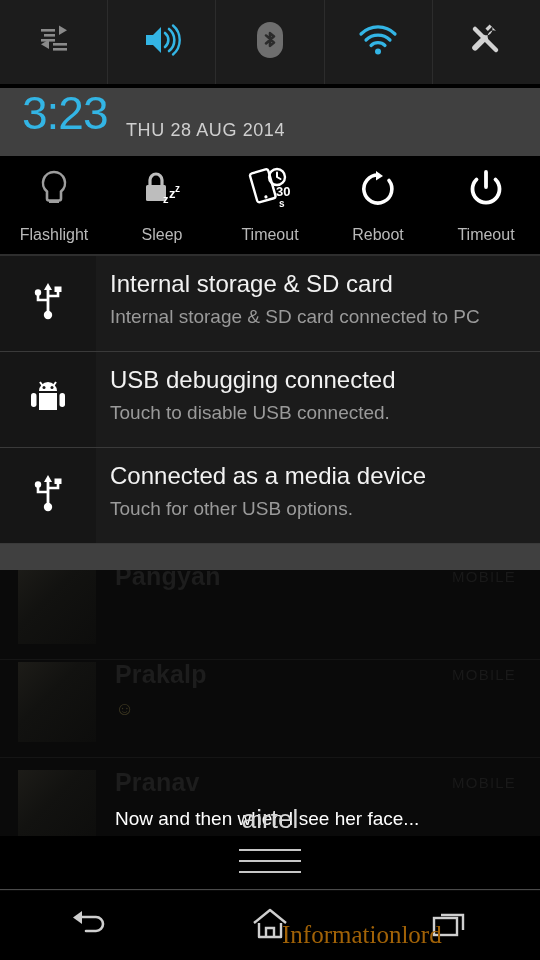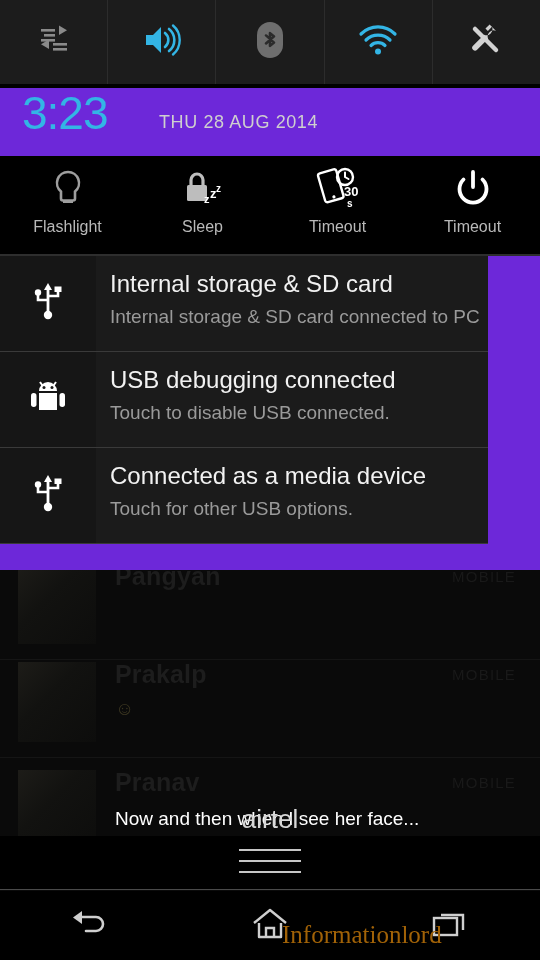--- a/index.html
+++ b/index.html
@@ -50,53 +50,53 @@
     border-right:1px solid #2c2c2c; height:84px;
   }
   .qs-cell:last-child { border-right:none; }
   .qs-strip-bottom {
     position:absolute; left:0; top:84px; width:540px; height:4px; background:#000;
   }
 
   
   .shade {
     position:absolute; left:0; top:88px; width:540px; height:482px;
-    background:#6d28d9;
+    background:#404040;
   }
   .clock-row { position:absolute; left:0; top:0; width:540px; height:66px; }
   .clock-time {
     position:absolute; left:22px; top:-2px;
     font-size:46px; font-weight:300; color:#33b5e5; letter-spacing:-1px;
   }
   .clock-date {
-    position:absolute; left:126px; top:24px;
-    font-size:18px; color:#cfcfcf; letter-spacing:.6px;margin-left:33px;
+    position:absolute; left:126px; top:32px;
+    font-size:18px; color:#cfcfcf; letter-spacing:.6px;
   }
 
   
   .pw-row {
     position:absolute; left:0; top:68px; width:540px; height:98px;
     background:#000; display:flex;
   }
   .pw-item {
     flex:1; display:flex; flex-direction:column;
     align-items:center; justify-content:flex-start; padding-top:8px;
   }
   .pw-ico { height:50px; display:flex; align-items:center; justify-content:center; }
-  .pw-label { font-size:16px; color:#b9b9b9; margin-top:4px; }
+  .pw-label { font-size:16px; color:#b9b9b9; margin-top:12px; }
 
   .pw-sep {
     position:absolute; left:0; top:166px; width:540px; height:2px;
     background:#2e2e2e;
   }
 
   
   .notif-list { position:absolute; left:0; top:168px; width:540px; }
   .notif {
-    position:relative; width:488px; height:96px;
+    position:relative; width:540px; height:96px;
     background:#1b1b1b; border-bottom:1px solid #3a3a3a;text-decoration:underline;
   }
   .notif-iconcol {
     position:absolute; left:0; top:0; width:96px; height:95px;
     background:#161616; display:flex; align-items:center; justify-content:center;
   }
   .notif-title {
     position:absolute; left:110px; top:14px;
     font-size:24px; color:#f2f2f2; font-weight:400;
   }
@@ -274,20 +274,29 @@
             </g>
             <circle cx="31" cy="11" r="8" fill="none" stroke="#ffffff" stroke-width="2.4"></circle>
             <path d="M31 6.5 L31 11 L34.5 13" stroke="#ffffff" stroke-width="2" fill="none" stroke-linecap="round"></path>
             <text x="30" y="30" font-size="13" font-weight="bold" fill="#ffffff" font-family="Liberation Sans, sans-serif">30</text>
             <text x="33" y="41" font-size="10" font-weight="bold" fill="#ffffff" font-family="Liberation Sans, sans-serif">s</text>
           </svg>
         </span>
         <span class="pw-label">Timeout</span>
       </div>
 
+      <div class="pw-item">
+        <span class="pw-ico">
+          <svg width="42" height="42" viewBox="0 0 42 42">
+            <path d="M21 7 a14 14 0 1 0 11 5.5" fill="none" stroke="#ffffff" stroke-width="3.6" stroke-linecap="round"></path>
+            <polygon points="19,3 26,8 19,12.5" fill="#ffffff"></polygon>
+          </svg>
+        </span>
+        <span class="pw-label">Reboot</span>
+      </div>
 
       <div class="pw-item">
         <span class="pw-ico">
           <svg width="42" height="42" viewBox="0 0 42 42">
             <path d="M11.5 11.5 a13.5 13.5 0 1 0 19 0" fill="none" stroke="#ffffff" stroke-width="3.8" stroke-linecap="round"></path>
             <line x1="21" y1="4" x2="21" y2="19" stroke="#ffffff" stroke-width="3.8" stroke-linecap="round"></line>
           </svg>
         </span>
         <span class="pw-label">Timeout</span>
       </div>

